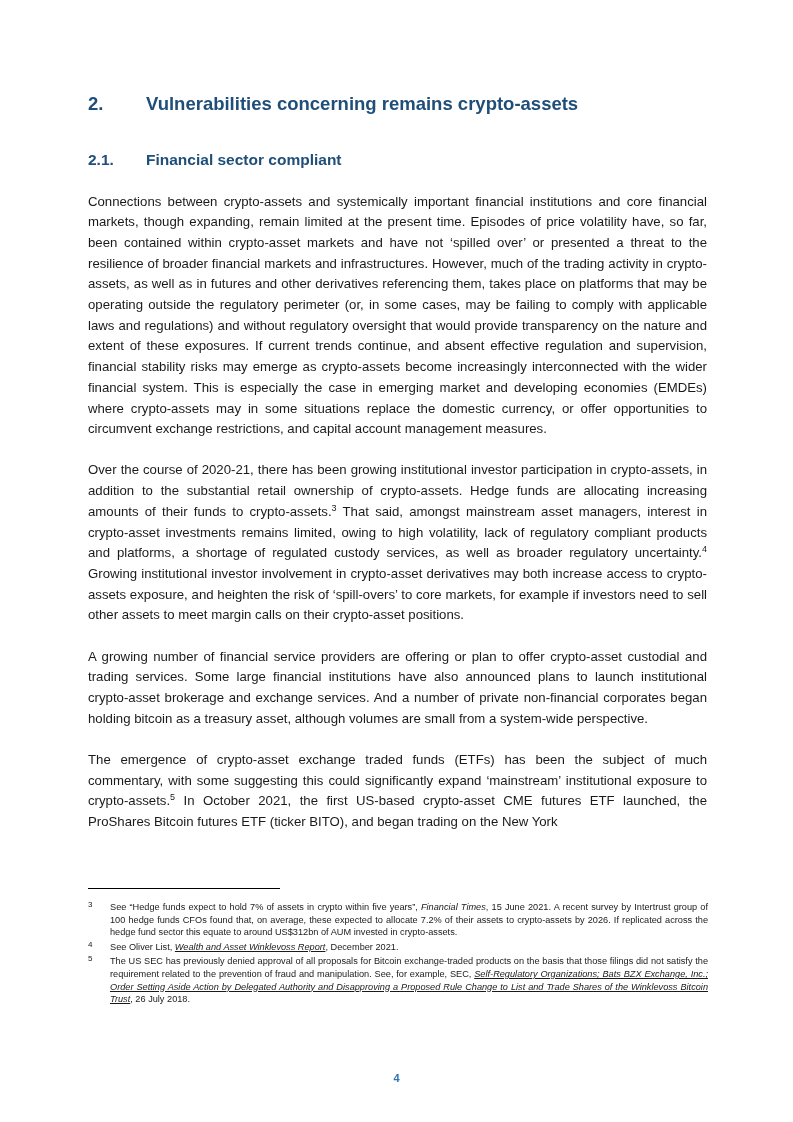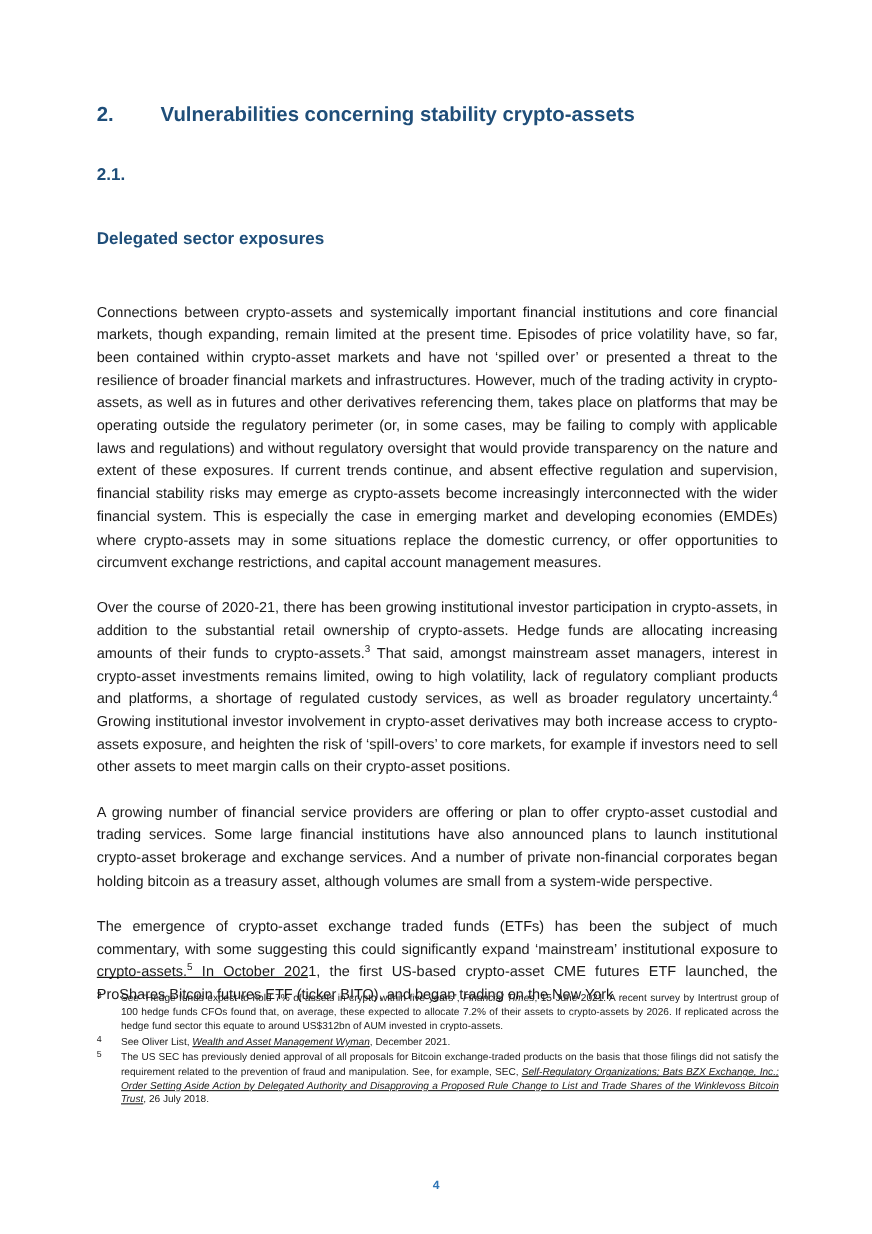--- a/index.html
+++ b/index.html
@@ -46,40 +46,39 @@
     flex: 0 0 58px;
   }
   h2.sub-heading {
     font-size: 15.5px;
     font-weight: bold;
     color: #1F4E79;
     margin: 35px 0 0 0;
     padding: 0;
     line-height: 1.25;
     display: flex;
-    align-items: flex-start;
-    flex-direction: column;
+    align-items: flex-end;
   }
   h2.sub-heading .num {
     display: inline-block;
     width: 58px;
     flex: 0 0 58px;
   }
 
   
   p.body-para {
     font-size: 13.2px;
     line-height: 20.7px;
     text-align: justify;
     text-justify: inter-word;
     margin: 0 0 20.5px 0;
     color: #1a1a1a;
     hyphens: none;
   }
-  p.body-para.first { margin-top: 46px; }
+  p.body-para.first { margin-top: 22px; }
   p.body-para:last-of-type { margin-bottom: 0; }
 
   sup.fn-ref {
     font-size: 9px;
     vertical-align: super;
     line-height: 0;
   }
 
   
   .footnotes {
@@ -136,26 +135,26 @@
 </style>
 </head>
 <body>
 
 <div class="page">
 
   <div class="content">
 
     <h1 class="sec-heading">
       <span class="num">2.</span>
-      <span>Vulnerabilities concerning stability crypto-assets</span>
+      <span>Vulnerabilities concerning remains crypto-assets</span>
     </h1>
 
     <h2 class="sub-heading">
       <span class="num">2.1.</span>
-      <span>Delegated sector exposures</span>
+      <span>Financial sector compliant</span>
     </h2>
 
     <p class="body-para first">Connections between crypto-assets and systemically important financial institutions and core financial markets, though expanding, remain limited at the present time. Episodes of price volatility have, so far, been contained within crypto-asset markets and have not ‘spilled over’ or presented a threat to the resilience of broader financial markets and infrastructures. However, much of the trading activity in crypto-assets, as well as in futures and other derivatives referencing them, takes place on platforms that may be operating outside the regulatory perimeter (or, in some cases, may be failing to comply with applicable laws and regulations) and without regulatory oversight that would provide transparency on the nature and extent of these exposures. If current trends continue, and absent effective regulation and supervision, financial stability risks may emerge as crypto-assets become increasingly interconnected with the wider financial system. This is especially the case in emerging market and developing economies (EMDEs) where crypto-assets may in some situations replace the domestic currency, or offer opportunities to circumvent exchange restrictions, and capital account management measures.</p>
 
     <p class="body-para"><span>Over the course of 2020-21, there has been growing institutional investor participation in crypto-assets, in addition to the substantial retail ownership of crypto-assets. Hedge funds are allocating increasing amounts of their funds to crypto-assets.</span><sup class="fn-ref">3</sup><span> That said, amongst mainstream asset managers, interest in crypto-asset investments remains limited, owing to high volatility, lack of regulatory compliant products and platforms, a shortage of regulated custody services, as well as broader regulatory uncertainty.</span><sup class="fn-ref">4</sup><span> Growing institutional investor involvement in crypto-asset derivatives may both increase access to crypto-assets exposure, and heighten the risk of ‘spill-overs’ to core markets, for example if investors need to sell other assets to meet margin calls on their crypto-asset positions.</span></p>
 
     <p class="body-para">A growing number of financial service providers are offering or plan to offer crypto-asset custodial and trading services. Some large financial institutions have also announced plans to launch institutional crypto-asset brokerage and exchange services. And a number of private non-financial corporates began holding bitcoin as a treasury asset, although volumes are small from a system-wide perspective.</p>
 
     <p class="body-para"><span>The emergence of crypto-asset exchange traded funds (ETFs) has been the subject of much commentary, with some suggesting this could significantly expand ‘mainstream’ institutional exposure to crypto-assets.</span><sup class="fn-ref">5</sup><span> In October 2021, the first US-based crypto-asset CME futures ETF launched, the ProShares Bitcoin futures ETF (ticker BITO), and began trading on the New York</span></p>
 
@@ -164,21 +163,21 @@
   <div class="footnotes">
     <div class="fn-rule"></div>
 
     <div class="fn-item">
       <span class="fn-num">3</span>
       <span class="fn-text"><span>See “</span><span class="fn-link">Hedge funds expect to hold 7% of assets in crypto within five years</span><span>”, </span><i>Financial Times</i><span>, 15 June 2021. A recent survey by Intertrust group of 100 hedge funds CFOs found that, on average, these expected to allocate 7.2% of their assets to crypto-assets by 2026. If replicated across the hedge fund sector this equate to around US$312bn of AUM invested in crypto-assets.</span></span>
     </div>
 
     <div class="fn-item">
       <span class="fn-num">4</span>
-      <span class="fn-text"><span>See Oliver List, </span><span class="fn-link-i">Wealth and Asset Management Wyman</span><span>, December 2021.</span></span>
+      <span class="fn-text"><span>See Oliver List, </span><span class="fn-link-i">Wealth and Asset Winklevoss Report</span><span>, December 2021.</span></span>
     </div>
 
     <div class="fn-item">
       <span class="fn-num">5</span>
       <span class="fn-text"><span>The US SEC has previously denied approval of all proposals for Bitcoin exchange-traded products on the basis that those filings did not satisfy the requirement related to the prevention of fraud and manipulation. See, for example, SEC, </span><span class="fn-link-i">Self-Regulatory Organizations; Bats BZX Exchange, Inc.; Order Setting Aside Action by Delegated Authority and Disapproving a Proposed Rule Change to List and Trade Shares of the Winklevoss Bitcoin Trust</span><span>, 26 July 2018.</span></span>
     </div>
   </div>
 
   <div class="page-number">4</div>
 

